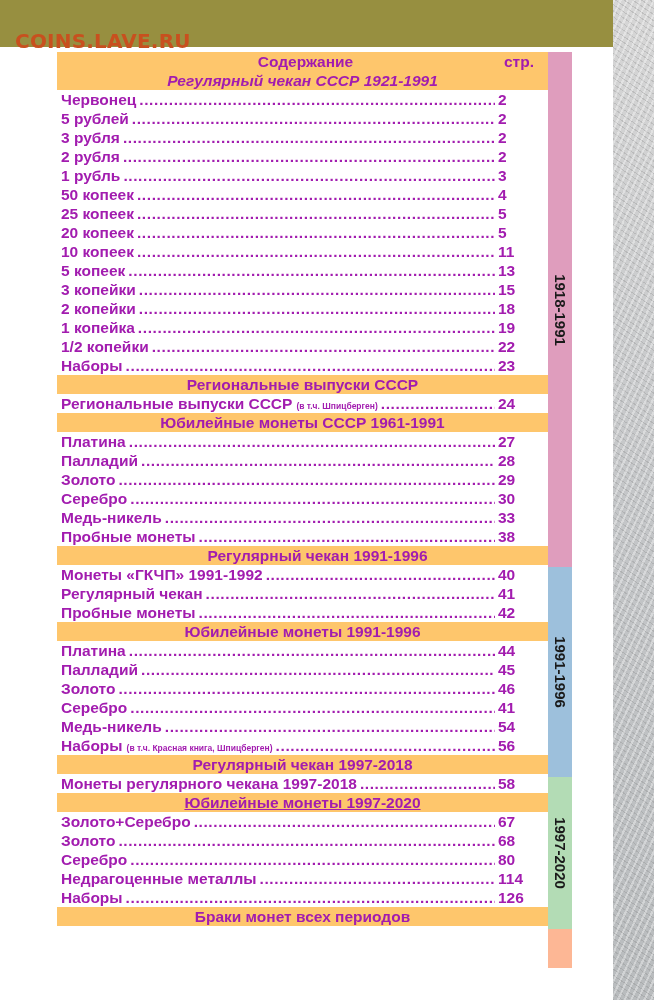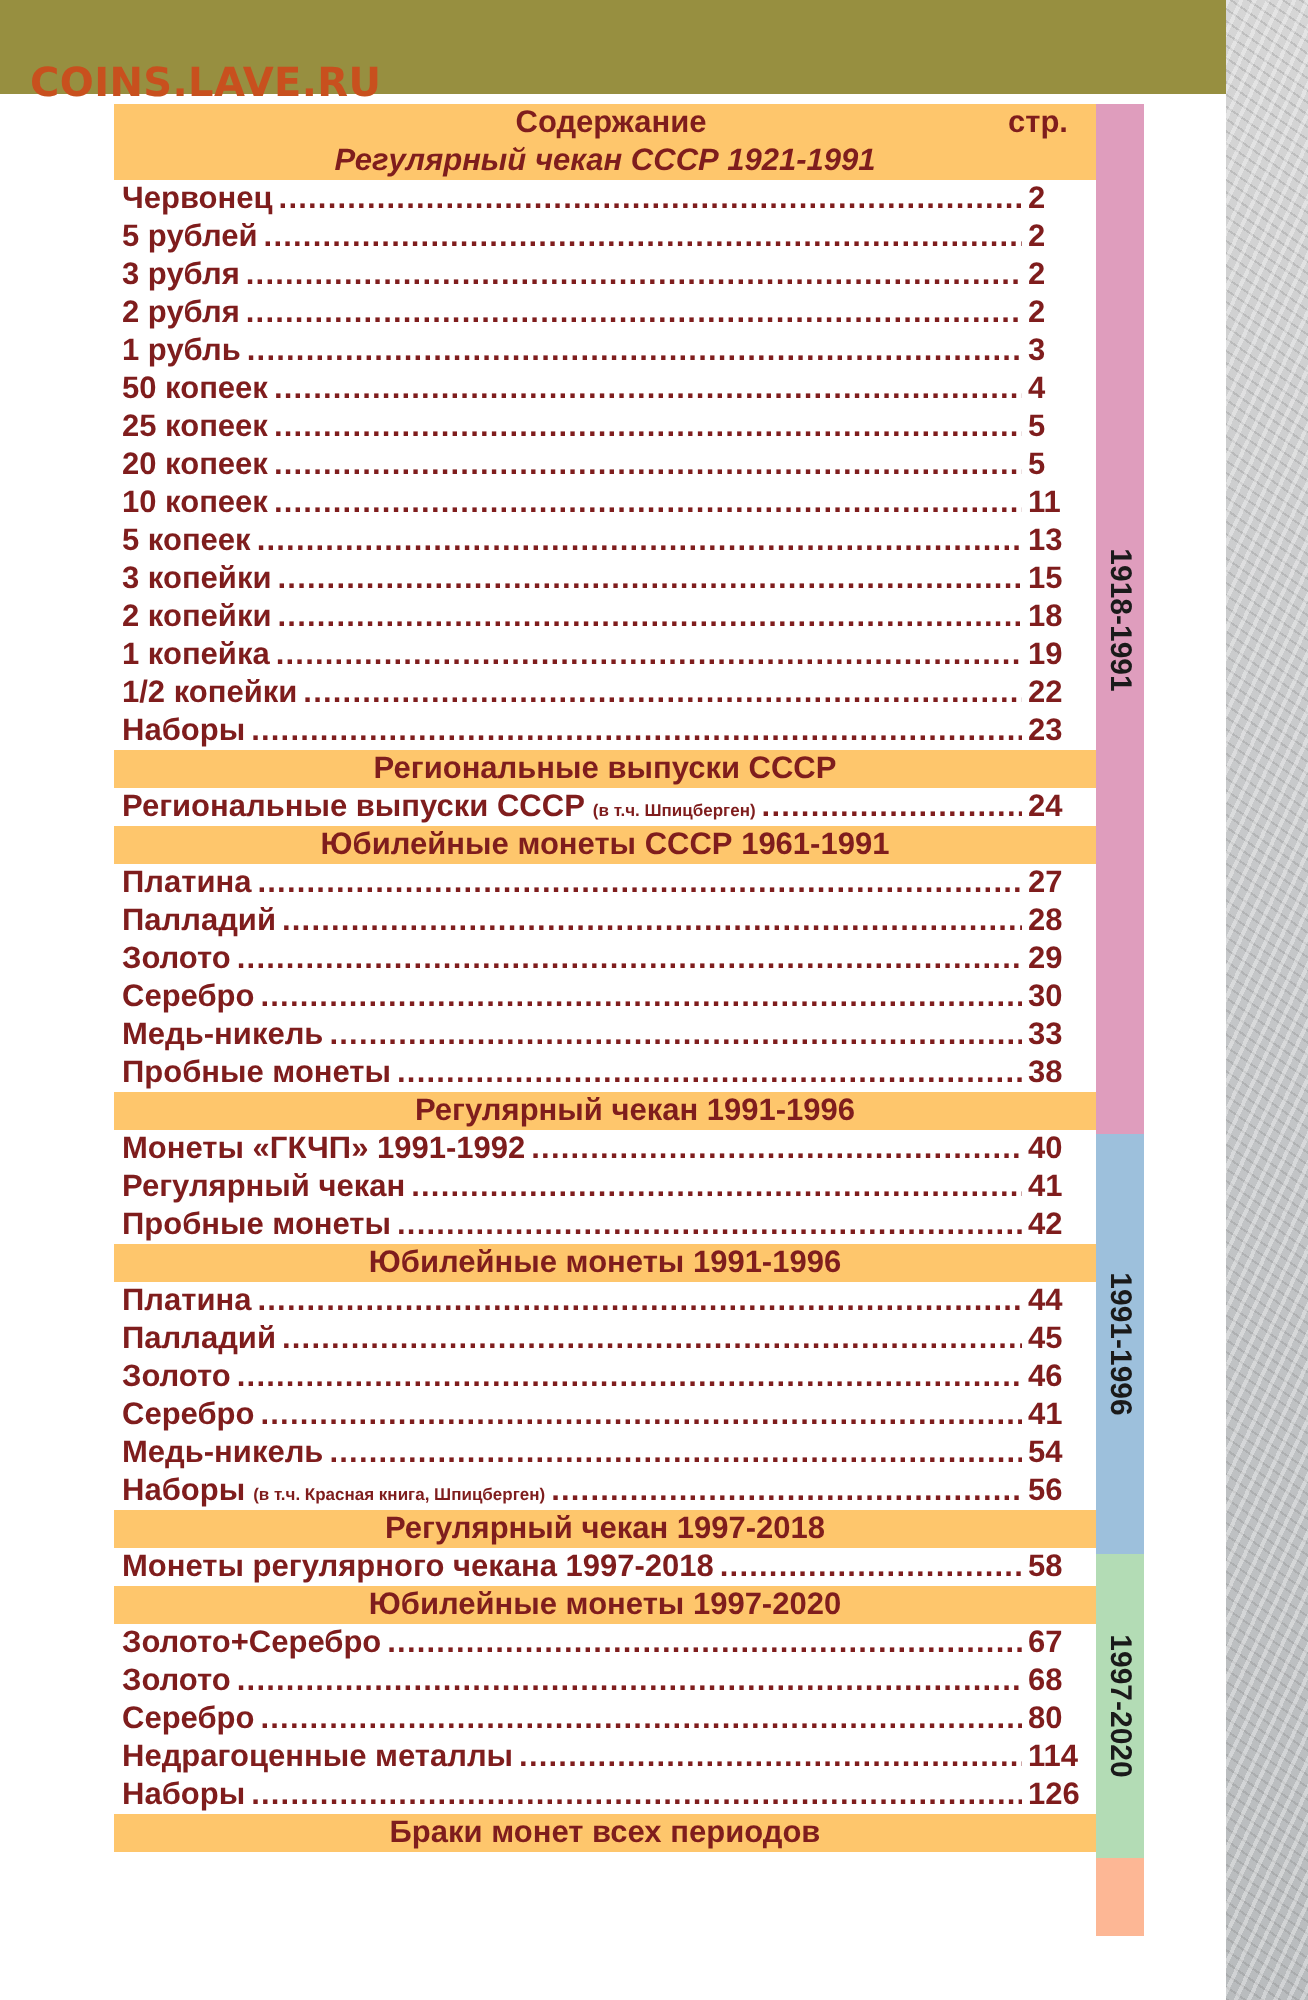--- a/index.html
+++ b/index.html
@@ -22,30 +22,30 @@
   .watermark {
     position: absolute; left: 15px; top: 31px;
     font-family: "DejaVu Sans", sans-serif; font-weight: bold; font-size: 20px;
     color: #c8501e; letter-spacing: 0.2px; line-height: 20px;
   }
   .toc {
     position: absolute; left: 57px; top: 52px; width: 491px;
   }
   .row {
     height: 19px; line-height: 19px; position: relative;
-    font-weight: bold; font-size: 15.5px; color: #7f1d1d;
+    font-weight: bold; font-size: 15.5px; color: #a21caf;
     display: flex; align-items: baseline;
   }
   .row.head {
     background: #fec66c; justify-content: center;
   }
   .row.title { background: #fec66c; }
   .row.title .t { flex: 1; text-align: center; padding-left: 50px; }
   .row.title .pg-h { width: 44px; text-align: left; }
-  .row.entry { padding-left: 4px; padding-right: 8px; }
+  .row.entry { padding-left: 4px; padding-right: 24px; }
   .row.entry .lbl { white-space: nowrap; }
   .row.entry .note { font-size: 8.5px; font-weight: bold; margin-left: 4px; }
   .row.entry .dots {
     flex: 1; overflow: hidden; white-space: nowrap; margin: 0 3px;
     letter-spacing: 0.6px;
   }
   .row.entry .dots::before {
     content: "..................................................................................................................................................";
   }
   .row.entry .pg { min-width: 26px; text-align: left; }
@@ -243,21 +243,21 @@
       <span class="pg">56</span>
     </div>
     <div class="row head" style="background: rgb(254, 198, 108);">
       <span>Регулярный чекан 1997-2018</span>
     </div>
     <div class="row entry">
       <span class="lbl">Монеты регулярного чекана 1997-2018</span>
       <span class="dots"></span>
       <span class="pg">58</span>
     </div>
-    <div class="row head" style="background: rgb(254, 198, 108);">
+    <div class="row head" style="background: rgb(254, 198, 108); text-decoration: underline;">
       <span>Юбилейные монеты 1997-2020</span>
     </div>
     <div class="row entry">
       <span class="lbl">Золото+Серебро</span>
       <span class="dots"></span>
       <span class="pg">67</span>
     </div>
     <div class="row entry">
       <span class="lbl">Золото</span>
       <span class="dots"></span>

